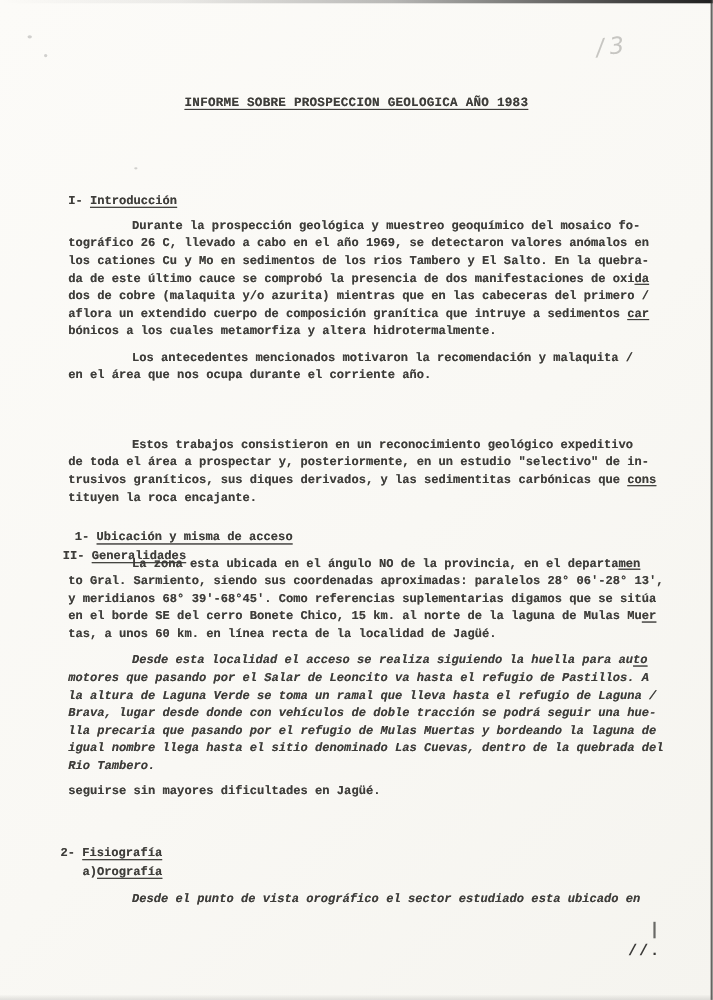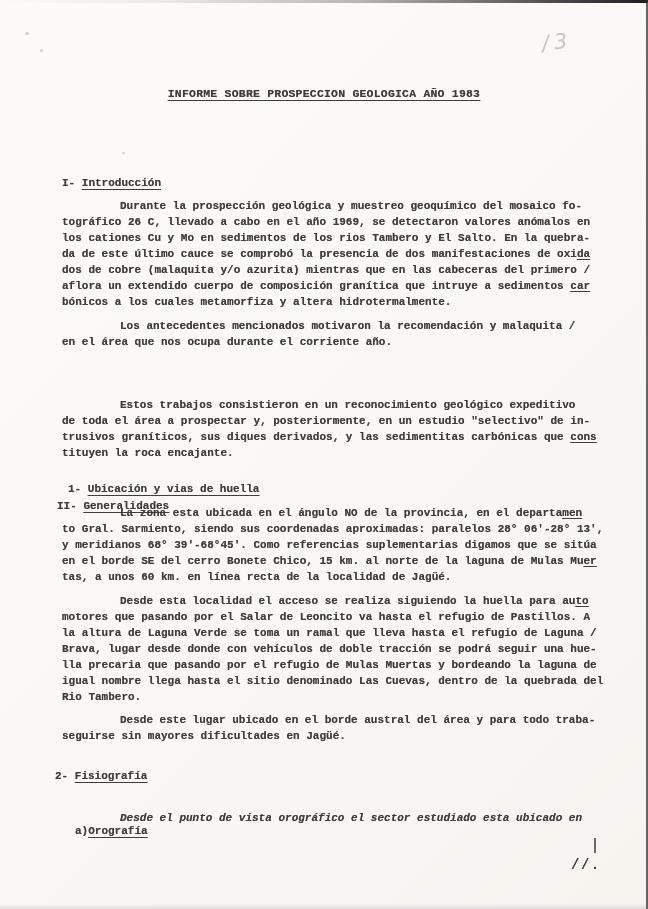--- a/index.html
+++ b/index.html
@@ -36,24 +36,24 @@
   .para .line.indent{padding-left:58px;}
   .u{text-decoration:underline;text-underline-offset:2px;}
 
   #h-intro{top:175px;left:62px;}
   #p1{top:198px;}
   #p2{top:318px;}
   #p3{top:373px;margin-top:24px;}
   #h-general{top:479px;left:57px;margin-top:19px;}
   #h-ubicacion{top:481px;left:68px;}
   #p4{top:505px;}
-  #p5{top:593px;}
+  #p5{top:593px;font-style:italic;}
   #p6{top:712px;}
   #h-fisio{top:768px;left:55px;text-align:right;}
-  #h-oro{top:785px;left:75px;margin-top:38px;}
+  #h-oro{top:785px;left:75px;}
   #p7{top:810px;font-style:italic;}
 
   .handwritten{position:absolute;top:30px;left:542px;
     font-family:"DejaVu Sans",sans-serif;font-style:italic;font-weight:normal;
     font-size:21px;color:#c7c6c2;letter-spacing:5px;transform:rotate(-6deg);}
   .continuation{position:absolute;top:857px;left:571px;font-size:14px;
     font-weight:bold;letter-spacing:1.5px;color:#3a3937;}
 </style>
 </head>
 <body>
@@ -74,25 +74,25 @@
   </div>
 
   <div id="h-intro" class="heading typed"><span class="prefix">I- </span><span class="ht">Introducción</span></div>
 
   <div id="p1" class="para typed"><div class="line indent"><span>Durante la prospección geológica y muestreo geoquímico del mosaico fo-</span></div><div class="line"><span>tográfico 26 C, llevado a cabo en el año 1969, se detectaron valores anómalos en</span></div><div class="line"><span>los cationes Cu y Mo en sedimentos de los rios Tambero y El Salto. En la quebra-</span></div><div class="line"><span>da de este último cauce se comprobó la presencia de dos manifestaciones de oxi</span><span class="u">da</span></div><div class="line"><span>dos de cobre (malaquita y/o azurita) mientras que en las cabeceras del primero /</span></div><div class="line"><span>aflora un extendido cuerpo de composición granítica que intruye a sedimentos </span><span class="u">car</span></div><div class="line"><span>bónicos a los cuales metamorfiza y altera hidrotermalmente.</span></div></div>
   <div id="p2" class="para typed"><div class="line indent"><span>Los antecedentes mencionados motivaron la recomendación y malaquita /</span></div><div class="line"><span>en el área que nos ocupa durante el corriente año.</span></div></div>
   <div id="p3" class="para typed"><div class="line indent"><span>Estos trabajos consistieron en un reconocimiento geológico expeditivo</span></div><div class="line"><span>de toda el área a prospectar y, posteriormente, en un estudio "selectivo" de in-</span></div><div class="line"><span>trusivos graníticos, sus diques derivados, y las sedimentitas carbónicas que </span><span class="u">cons</span></div><div class="line"><span>tituyen la roca encajante.</span></div></div>
 
   <div id="h-general" class="heading typed"><span class="prefix">II- </span><span class="ht">Generalidades</span></div>
 
-  <div id="h-ubicacion" class="heading typed"><span class="prefix">1- </span><span class="ht">Ubicación y vias de huella</span></div>
+  <div id="h-ubicacion" class="heading typed"><span class="prefix">1- </span><span class="ht">Ubicación y misma de acceso</span></div>
 
   <div id="p4" class="para typed"><div class="line indent"><span>La zona esta ubicada en el ángulo NO de la provincia, en el departa</span><span class="u">men</span></div><div class="line"><span>to Gral. Sarmiento, siendo sus coordenadas aproximadas: paralelos 28° 06'-28° 13',</span></div><div class="line"><span>y meridianos 68° 39'-68°45'. Como referencias suplementarias digamos que se sitúa</span></div><div class="line"><span>en el borde SE del cerro Bonete Chico, 15 km. al norte de la laguna de Mulas Mu</span><span class="u">er</span></div><div class="line"><span>tas, a unos 60 km. en línea recta de la localidad de Jagüé.</span></div></div>
   <div id="p5" class="para typed"><div class="line indent"><span>Desde esta localidad el acceso se realiza siguiendo la huella para au</span><span class="u">to</span></div><div class="line"><span>motores que pasando por el Salar de Leoncito va hasta el refugio de Pastillos. A</span></div><div class="line"><span>la altura de Laguna Verde se toma un ramal que lleva hasta el refugio de Laguna /</span></div><div class="line"><span>Brava, lugar desde donde con vehículos de doble tracción se podrá seguir una hue-</span></div><div class="line"><span>lla precaria que pasando por el refugio de Mulas Muertas y bordeando la laguna de</span></div><div class="line"><span>igual nombre llega hasta el sitio denominado Las Cuevas, dentro de la quebrada del</span></div><div class="line"><span>Rio Tambero.</span></div></div>
-  <div id="p6" class="para typed"><div class="line indent"><span>Desde este lugar ubicado en el borde austral del área y para todo traba-</span></div><div class="line"><span>seguirse sin mayores dificultades en Jagüé.</span></div></div>
+  <div id="p6" class="para typed"><div class="line"><span>seguirse sin mayores dificultades en Jagüé.</span></div></div>
 
   <div id="h-fisio" class="heading typed"><span class="prefix">2- </span><span class="ht">Fisiografía</span></div>
 
   <div id="h-oro" class="heading typed"><span class="prefix">a)</span><span class="ht">Orografía</span></div>
 
   <div id="p7" class="para typed"><div class="line indent"><span>Desde el punto de vista orográfico el sector estudiado esta ubicado en</span></div></div>
 
   <div class="tick"></div>
   <div class="continuation">//.</div>
 

